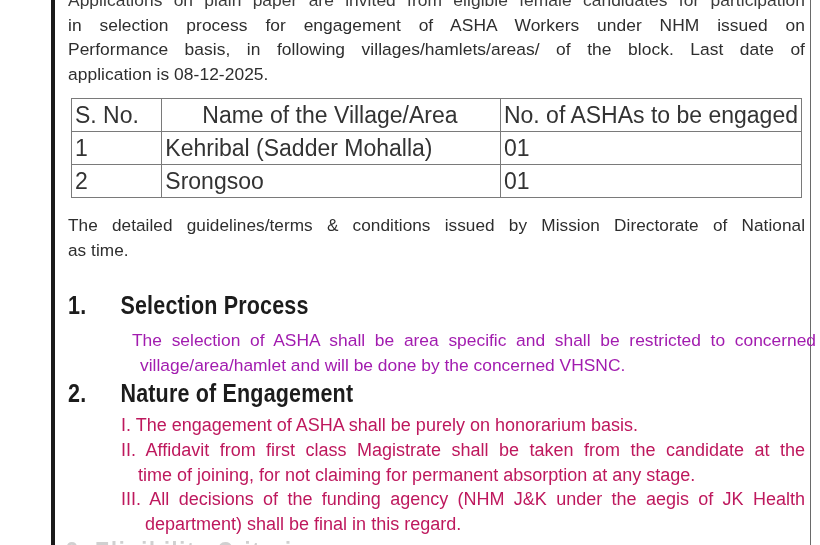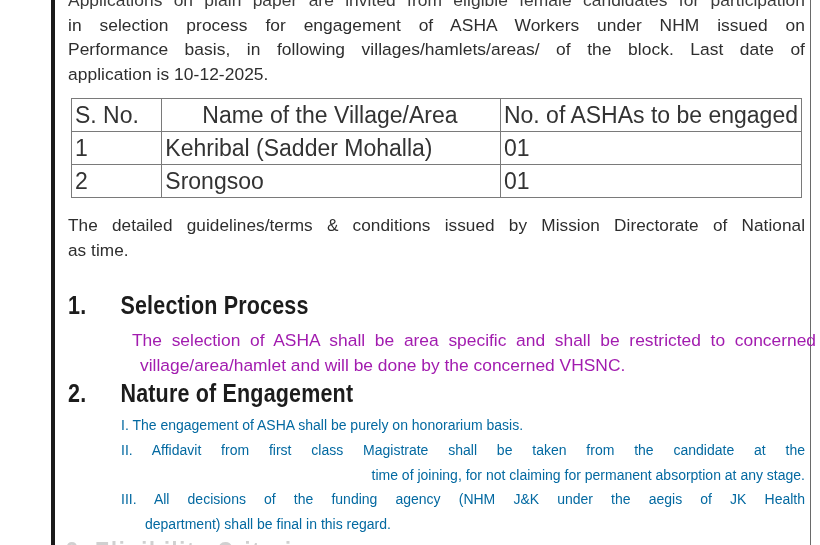--- a/index.html
+++ b/index.html
@@ -103,28 +103,28 @@
       text-align: justify;
       text-align-last: justify;
     }
     .sub .line.last { text-align-last: left; margin-left: 8px; }
     .sub-sel { top: 328px; }
 
     .item {
       position: absolute;
       left: 121px;
       width: 684px;
-      font-size: 14px;
+      font-size: 18px;
       line-height: 24.5px;
-      color: #0369a1;
+      color: #be185d;
       white-space: nowrap;
     }
     .item .line { display: block; }
     .item .line.full { text-align: justify; text-align-last: justify; }
-    .item .cont1 { padding-left: 17px; text-align: right; }
+    .item .cont1 { padding-left: 17px; }
     .item .cont2 { padding-left: 24px; }
     .i1 { top: 413px; }
     .i2 { top: 438px; }
     .i3 { top: 487px; }
 
     .cutoff {
       position: absolute;
       left: 66px;
       top: 537px;
       font-weight: bold;
@@ -139,21 +139,21 @@
   </style>
 </head>
 <body>
 
 <div class="frame"></div>
 
 <p class="para para-top">
   <span class="line cut">Applications on plain paper are invited from eligible female candidates for participation</span>
   <span class="line">in selection process for engagement of ASHA Workers under NHM issued on</span>
   <span class="line">Performance basis, in following villages/hamlets/areas/ of the block. Last date of</span>
-  <span class="line last">application is 10-12-2025.</span>
+  <span class="line last">application is 08-12-2025.</span>
 </p>
 
 <table class="villages">
   <tbody>
       <tr>
     <th class="c1">S. No.</th>
     <th class="c2">Name of the Village/Area</th>
     <th class="c3">No. of ASHAs to be engaged</th>
   </tr>
   <tr>

